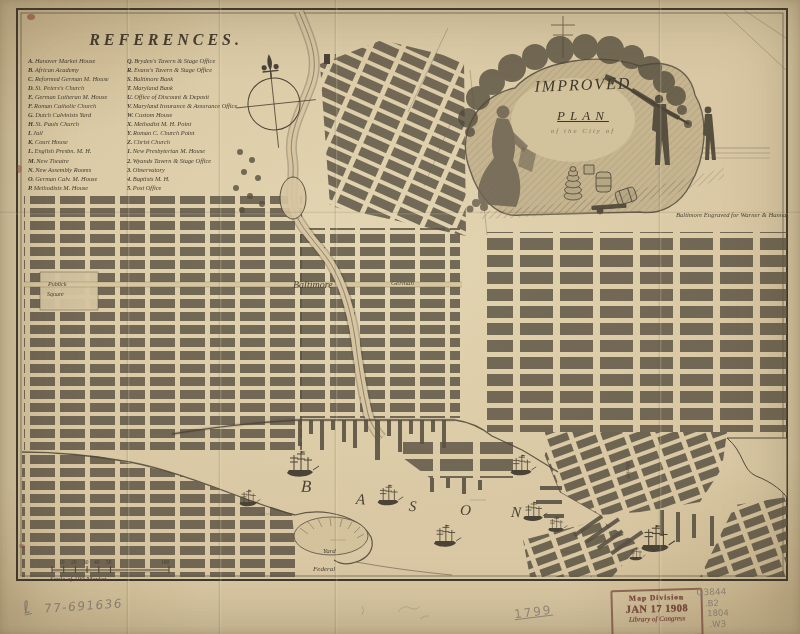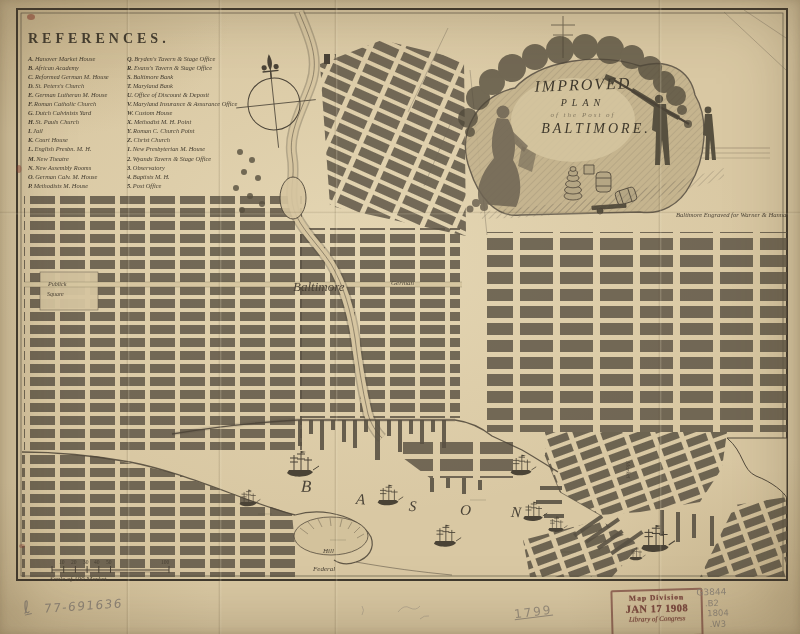--- a/index.html
+++ b/index.html
@@ -17,29 +17,29 @@
   .stage::after{content:"";position:absolute;inset:0;pointer-events:none;
     box-shadow:inset 0 0 70px rgba(83,66,38,.38), inset 0 0 10px rgba(83,66,38,.22);}
   svg.art{position:absolute;left:0;top:0;}
   .crease-v{position:absolute;top:0;bottom:0;width:4px;pointer-events:none;
     background:linear-gradient(90deg, rgba(88,74,48,0), rgba(88,74,48,.16) 35%, rgba(244,234,204,.22) 65%, rgba(88,74,48,0));}
   .crease-h{position:absolute;left:0;right:0;height:4px;pointer-events:none;
     background:linear-gradient(180deg, rgba(88,74,48,0), rgba(88,74,48,.13) 40%, rgba(244,234,204,.18) 70%, rgba(88,74,48,0));}
   .lbl{position:absolute;color:#4b4336;font-style:italic;white-space:nowrap;}
   
   .refs{position:absolute;left:28px;top:31px;width:215px;color:#443d30;}
-  .refs-title{text-align:left;font-weight:bold;font-size:14px;letter-spacing:4px;}
+  .refs-title{text-align:right;font-style:italic;font-weight:bold;font-size:16px;letter-spacing:4px;}
   .refs-cols{display:flex;margin-top:7px;}
   .refs-col{width:99px;}
   .ref-row{font-style:italic;font-size:6.4px;line-height:9.05px;white-space:nowrap;}
   .ref-key{font-weight:bold;margin-right:1px;}
   
   .cart{position:absolute;left:488px;top:76px;width:190px;text-align:center;color:#3e382c;}
   .cart .l1{font-style:italic;font-size:16px;letter-spacing:2px;transform:rotate(-2deg);}
-  .cart .l2{font-style:italic;font-size:10px;letter-spacing:5px;margin-top:3px;}
+  .cart .l2{font-style:italic;font-size:13px;letter-spacing:5px;margin-top:14px;text-decoration:underline;}
   .cart .l3{font-style:italic;font-size:7px;opacity:.55;margin-top:3px;letter-spacing:2px;}
   .cart .l4{font-style:italic;font-size:14px;letter-spacing:3px;margin-top:2px;margin-left:26px;}
   .credit{position:absolute;left:596px;top:211px;width:192px;text-align:right;font-style:italic;font-size:6.6px;color:#4b4336;}
   
   .bason{font-size:15px;color:#4a4337;}
   
   .pencil{position:absolute;color:#8d8477;font-family:"DejaVu Sans",sans-serif;}
   .accession{left:44px;top:599px;font-size:12px;letter-spacing:1.5px;transform:rotate(-4deg) skewX(-8deg);}
   .pmark{left:23px;top:597px;font-size:17px;transform:rotate(-14deg);text-decoration:underline;}
   .pyear{left:514px;top:605px;font-size:12px;letter-spacing:2px;transform:rotate(-7deg);text-decoration:underline;opacity:.85;}
@@ -378,40 +378,39 @@
           <div class="ref-row"><span class="ref-key">3.</span><span>Observatory</span></div>
           <div class="ref-row"><span class="ref-key">4.</span><span>Baptists M. H.</span></div>
           <div class="ref-row"><span class="ref-key">5.</span><span>Post Office</span></div>
         </div>
     </div>
   </div>
 
   <div class="cart">
     <div class="l1">IMPROVED</div>
     <div class="l2">PLAN</div>
-    <div class="l3">of the Post of</div>
-    <div class="l4">BALTIMORE.</div>
+    <div class="l3">of the City of</div>
   </div>
   <div class="credit">Baltimore Engraved for Warner &amp; Hanna.</div>
 
   <span class="lbl" style="left:333px;top:53px;font-size:8px">1</span>
-  <span class="lbl" style="left:293px;top:279px;font-size:13px">Baltimore</span>
+  <span class="lbl" style="left:293px;top:279px;font-size:10px">Baltimore</span>
   <span class="lbl" style="left:391px;top:279px;font-size:7px">German</span>
   <span class="lbl" style="left:48px;top:281px;font-size:6px">Publick</span>
   <span class="lbl" style="left:47px;top:291px;font-size:6px">Square</span>
   <span class="lbl vstreet" style="left:631px;top:461px">Market</span>
 
   <span class="lbl bason" style="left:301px;top:477px;font-size:17px;transform:rotate(2deg)">B</span>
   <span class="lbl bason" style="left:356px;top:491px;transform:rotate(4deg)">A</span>
   <span class="lbl bason" style="left:409px;top:498px;transform:rotate(5deg)">S</span>
   <span class="lbl bason" style="left:460px;top:502px;transform:rotate(5deg)">O</span>
   <span class="lbl bason" style="left:511px;top:504px;transform:rotate(4deg)">N</span>
 
   <span class="lbl" style="left:313px;top:565px;font-size:7px">Federal</span>
-  <span class="lbl" style="left:323px;top:547px;font-size:7px">Hill</span>
+  <span class="lbl" style="left:323px;top:547px;font-size:7px">Yard</span>
 
   <span class="tick" style="left:59px;top:559px">10</span>
   <span class="tick" style="left:71px;top:559px">20</span>
   <span class="tick" style="left:83px;top:559px">30</span>
   <span class="tick" style="left:94px;top:559px">40</span>
   <span class="tick" style="left:106px;top:559px">50</span>
   <span class="tick" style="left:161px;top:559px">100</span>
   <span class="lbl scale-cap" style="left:50px;top:575px">Scale of 100 Market</span>
 
   <span class="pencil pmark">ℓ</span>

